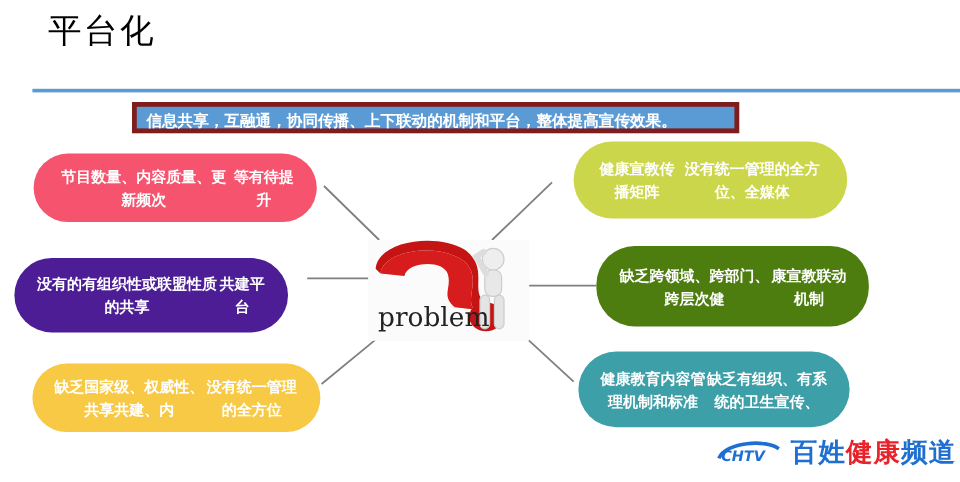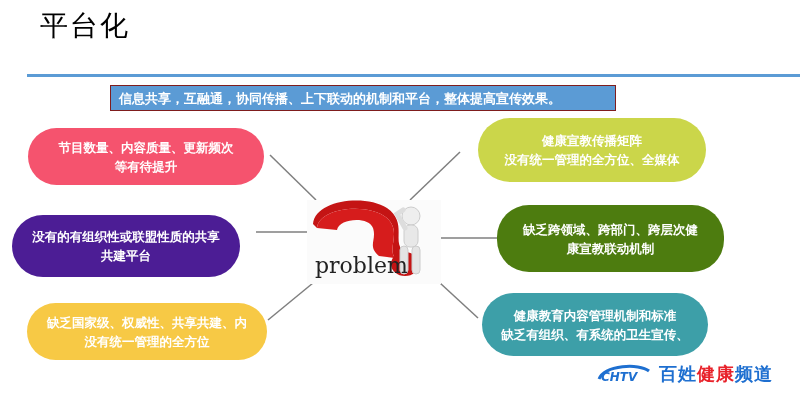--- a/index.html
+++ b/index.html
@@ -1,30 +1,30 @@
 <!DOCTYPE html>
 <html><head>
 <meta charset="utf-8">
 <style>
   html, body { margin:0; padding:0; }
   body { width:800px; height:402px; background:#ffffff; position:relative; overflow:hidden;
          font-family:"DejaVu Sans", "Liberation Sans", sans-serif; }
   .title { position:absolute; left:40px; top:2px; font-size:28px; color:#000000; letter-spacing:2px; line-height:48px; }
   .rule { position:absolute; left:27px; top:74px; width:773px; height:3px; background:#5b9bd5; }
   .banner { position:absolute; left:110px; top:85px; width:506px; height:26px; background:#5b9bd5;
-            border:1px solid #7f1d1d; color:#ffffff; font-size:13px; font-weight:bold; line-height:26px;
+            border:4px solid #7f1d1d; color:#ffffff; font-size:13px; font-weight:bold; line-height:26px;
             padding-left:8px; box-sizing:border-box; white-space:nowrap; }
   .pill { position:absolute; border-radius:32px; color:#ffffff; font-size:12.5px; font-weight:bold;
-          display:flex; flex-direction:column; align-items:center; justify-content:center; text-align:center;
+          display:flex; flex-direction:row; align-items:center; justify-content:center; text-align:center;
           line-height:19px; box-sizing:border-box; padding:0 18px; }
   .lines { position:absolute; left:0; top:0; }
   .center { position:absolute; left:307px; top:200px; width:134px; height:84px; background:#fbfbfb; }
   .center .word { position:absolute; left:8px; bottom:6px; font-family:"DejaVu Serif", serif; font-size:22px; color:#222; }
   .logo { position:absolute; left:595px; top:362px; display:flex; align-items:center; gap:8px; }
-  .logo .cn { font-size:18px; font-weight:bold; letter-spacing:1px; }
+  .logo .cn { font-size:22px; font-weight:bold; letter-spacing:1px; }
   .blue { color:#1e6fd0; }
   .red { color:#e8222a; }
 </style>
 </head>
 <body>
 
 <div class="title">平台化</div>
 <div class="rule"></div>
 <div class="banner">信息共享，互融通，协同传播、上下联动的机制和平台，整体提高宣传效果。</div>
 

